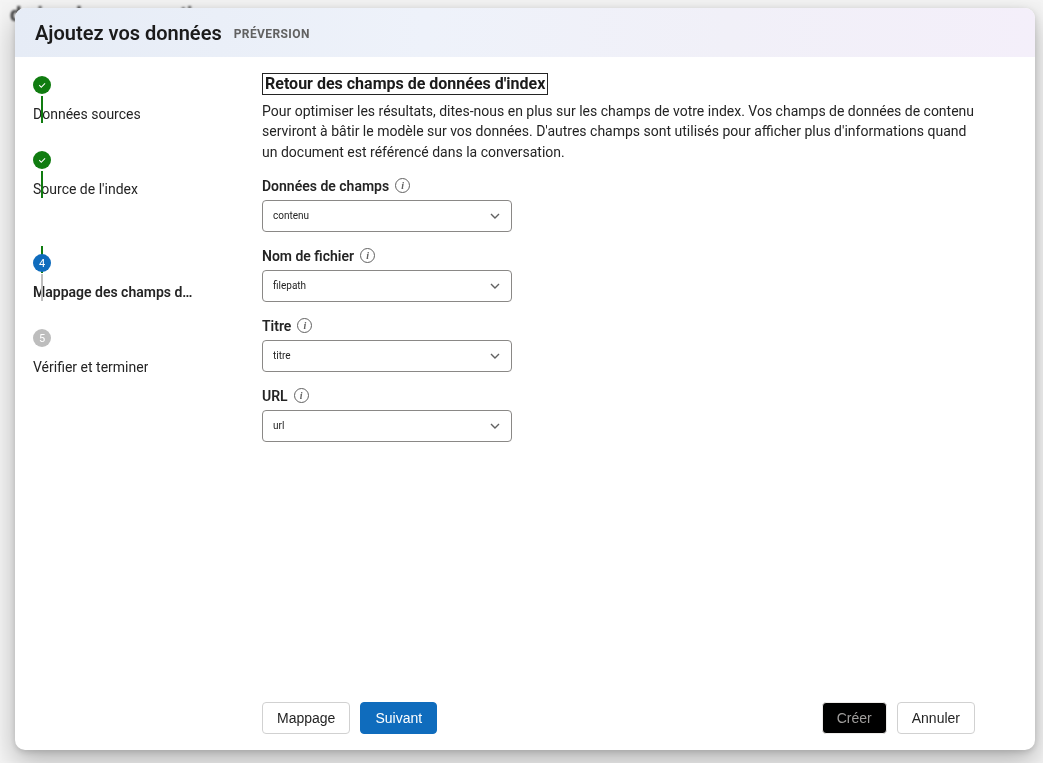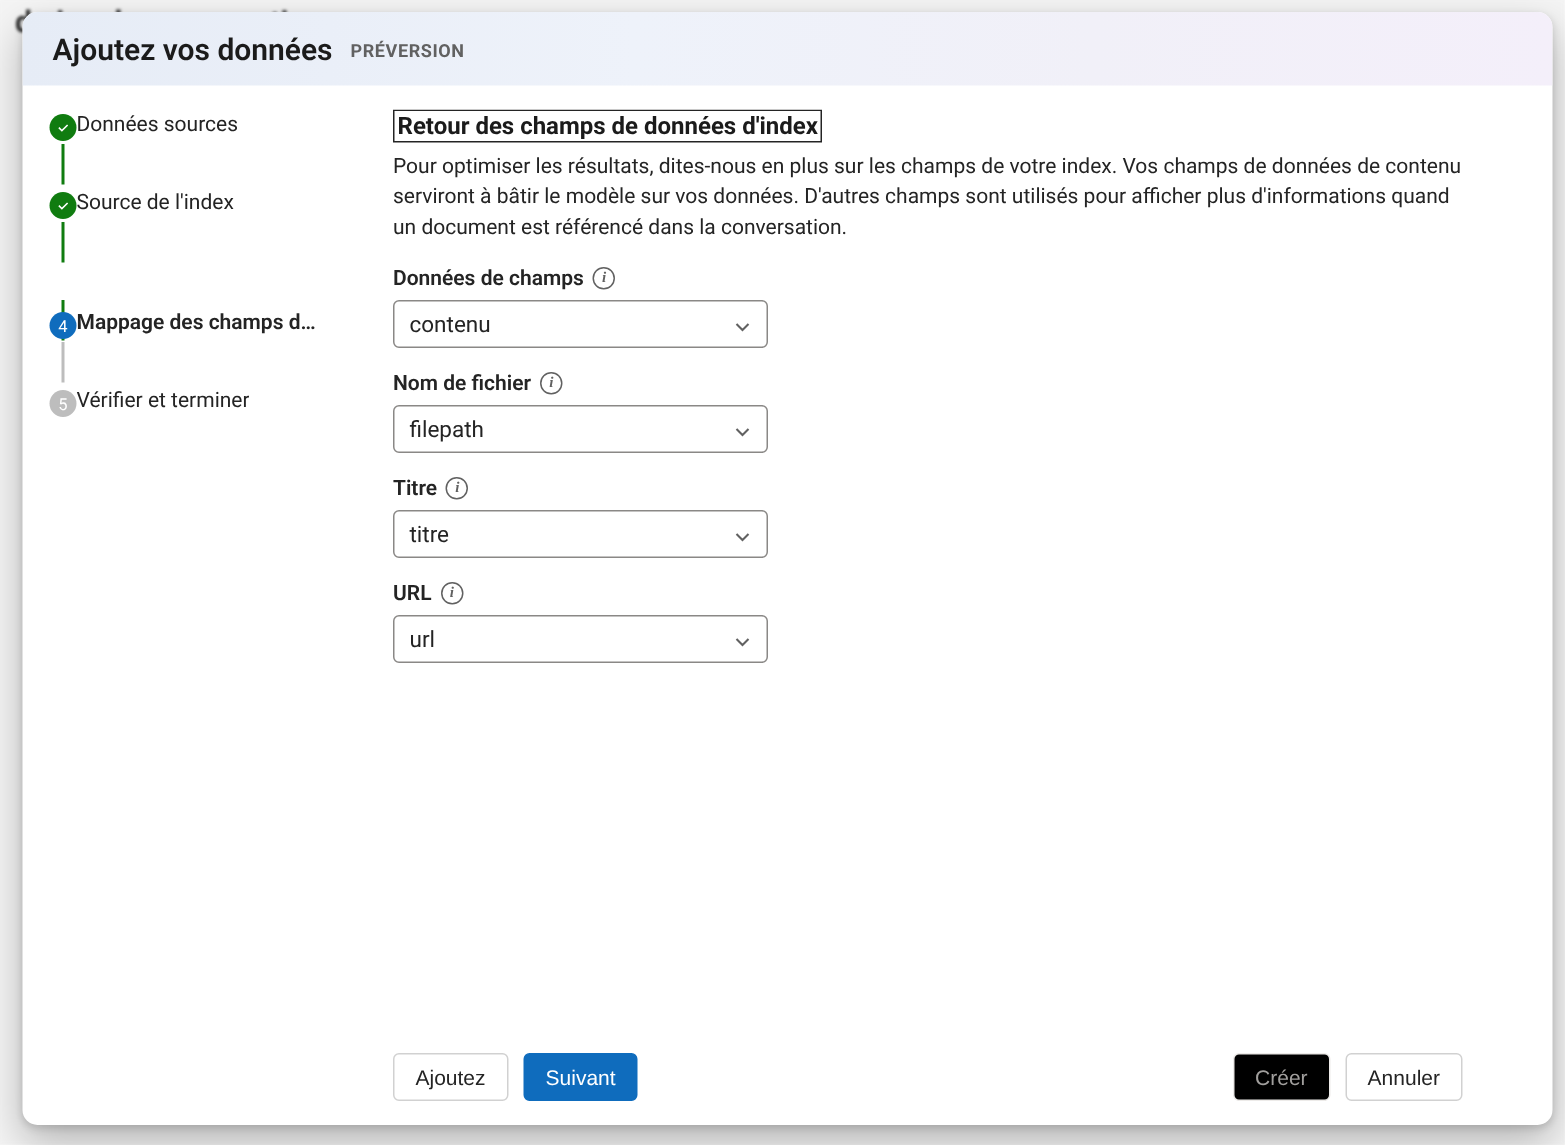--- a/index.html
+++ b/index.html
@@ -40,22 +40,22 @@
       padding:1px 0 0 0;
     }
     .dialog-body {
       flex:1; display:flex; overflow:hidden;
     }
     .steps {
       width:247px; min-width:247px;
       padding: 18px 10px 18px 18px;
     }
     .step {
-      display:flex; align-items:flex-start; 
-      position:relative; min-height:24px;
+      display:flex; align-items:flex-start; gap:12px;
+      position:relative; min-height:24px;flex-direction:column;
     }
     .step-line {
       position:absolute; left:9px; top:21px; width:2px; height:27px;
       background:#107c10;
       transform:translateX(-50%);
     }
     .step-line.grey { background:#bdbdbd;}
     .step-ind {
       width:18px; height:18px; border-radius:50%;
       display:flex; align-items:center; justify-content:center;
@@ -95,21 +95,21 @@
     .field-label { font-size:14px; font-weight:600; display:flex; align-items:center; gap:6px; margin-bottom:6px;}
     .info-icon {
       width:15px; height:15px; border:1px solid #616161; border-radius:50%;
       display:inline-flex; align-items:center; justify-content:center;
       font-size:10px; color:#616161; font-style:italic; font-family:Georgia,serif;
       line-height:1;
     }
     .select {
       width:250px; height:32px; border:1px solid #8a8886; border-radius:4px;
       background:#fff; display:flex; align-items:center; justify-content:space-between;
-      padding: 0 10px; font-size:15px; color:#242424; cursor:pointer;
+      padding: 0 10px; font-size:10px; color:#242424; cursor:pointer;
     }
     .chevron { width:12px; height:12px; }
     .chevron svg { width:12px; height:12px; stroke:#616161; stroke-width:1.4; fill:none;}
     .footer {
       padding: 14px 30px 16px 0;
       display:flex; align-items:center; gap:10px;
     }
     .footer .spacer { flex:1;}
     .btn {
       height:32px; padding:0 14px; border-radius:4px;
@@ -233,21 +233,21 @@
             <span>url</span>
             <span class="chevron"><svg viewBox="0 0 12 12">
                   <path d="M2 4l4 4 4-4"></path>
                 </svg></span>
           </div>
         </div>
 
       </div>
 
       <div class="footer">
-        <button class="btn">Ajoutez</button>
+        <button class="btn">Mappage</button>
         <button class="btn primary">Suivant</button>
         <div class="spacer"></div>
         <button class="btn disabled">Créer</button>
         <button class="btn">Annuler</button>
       </div>
     </div>
 
   </div>
 </div>
 

